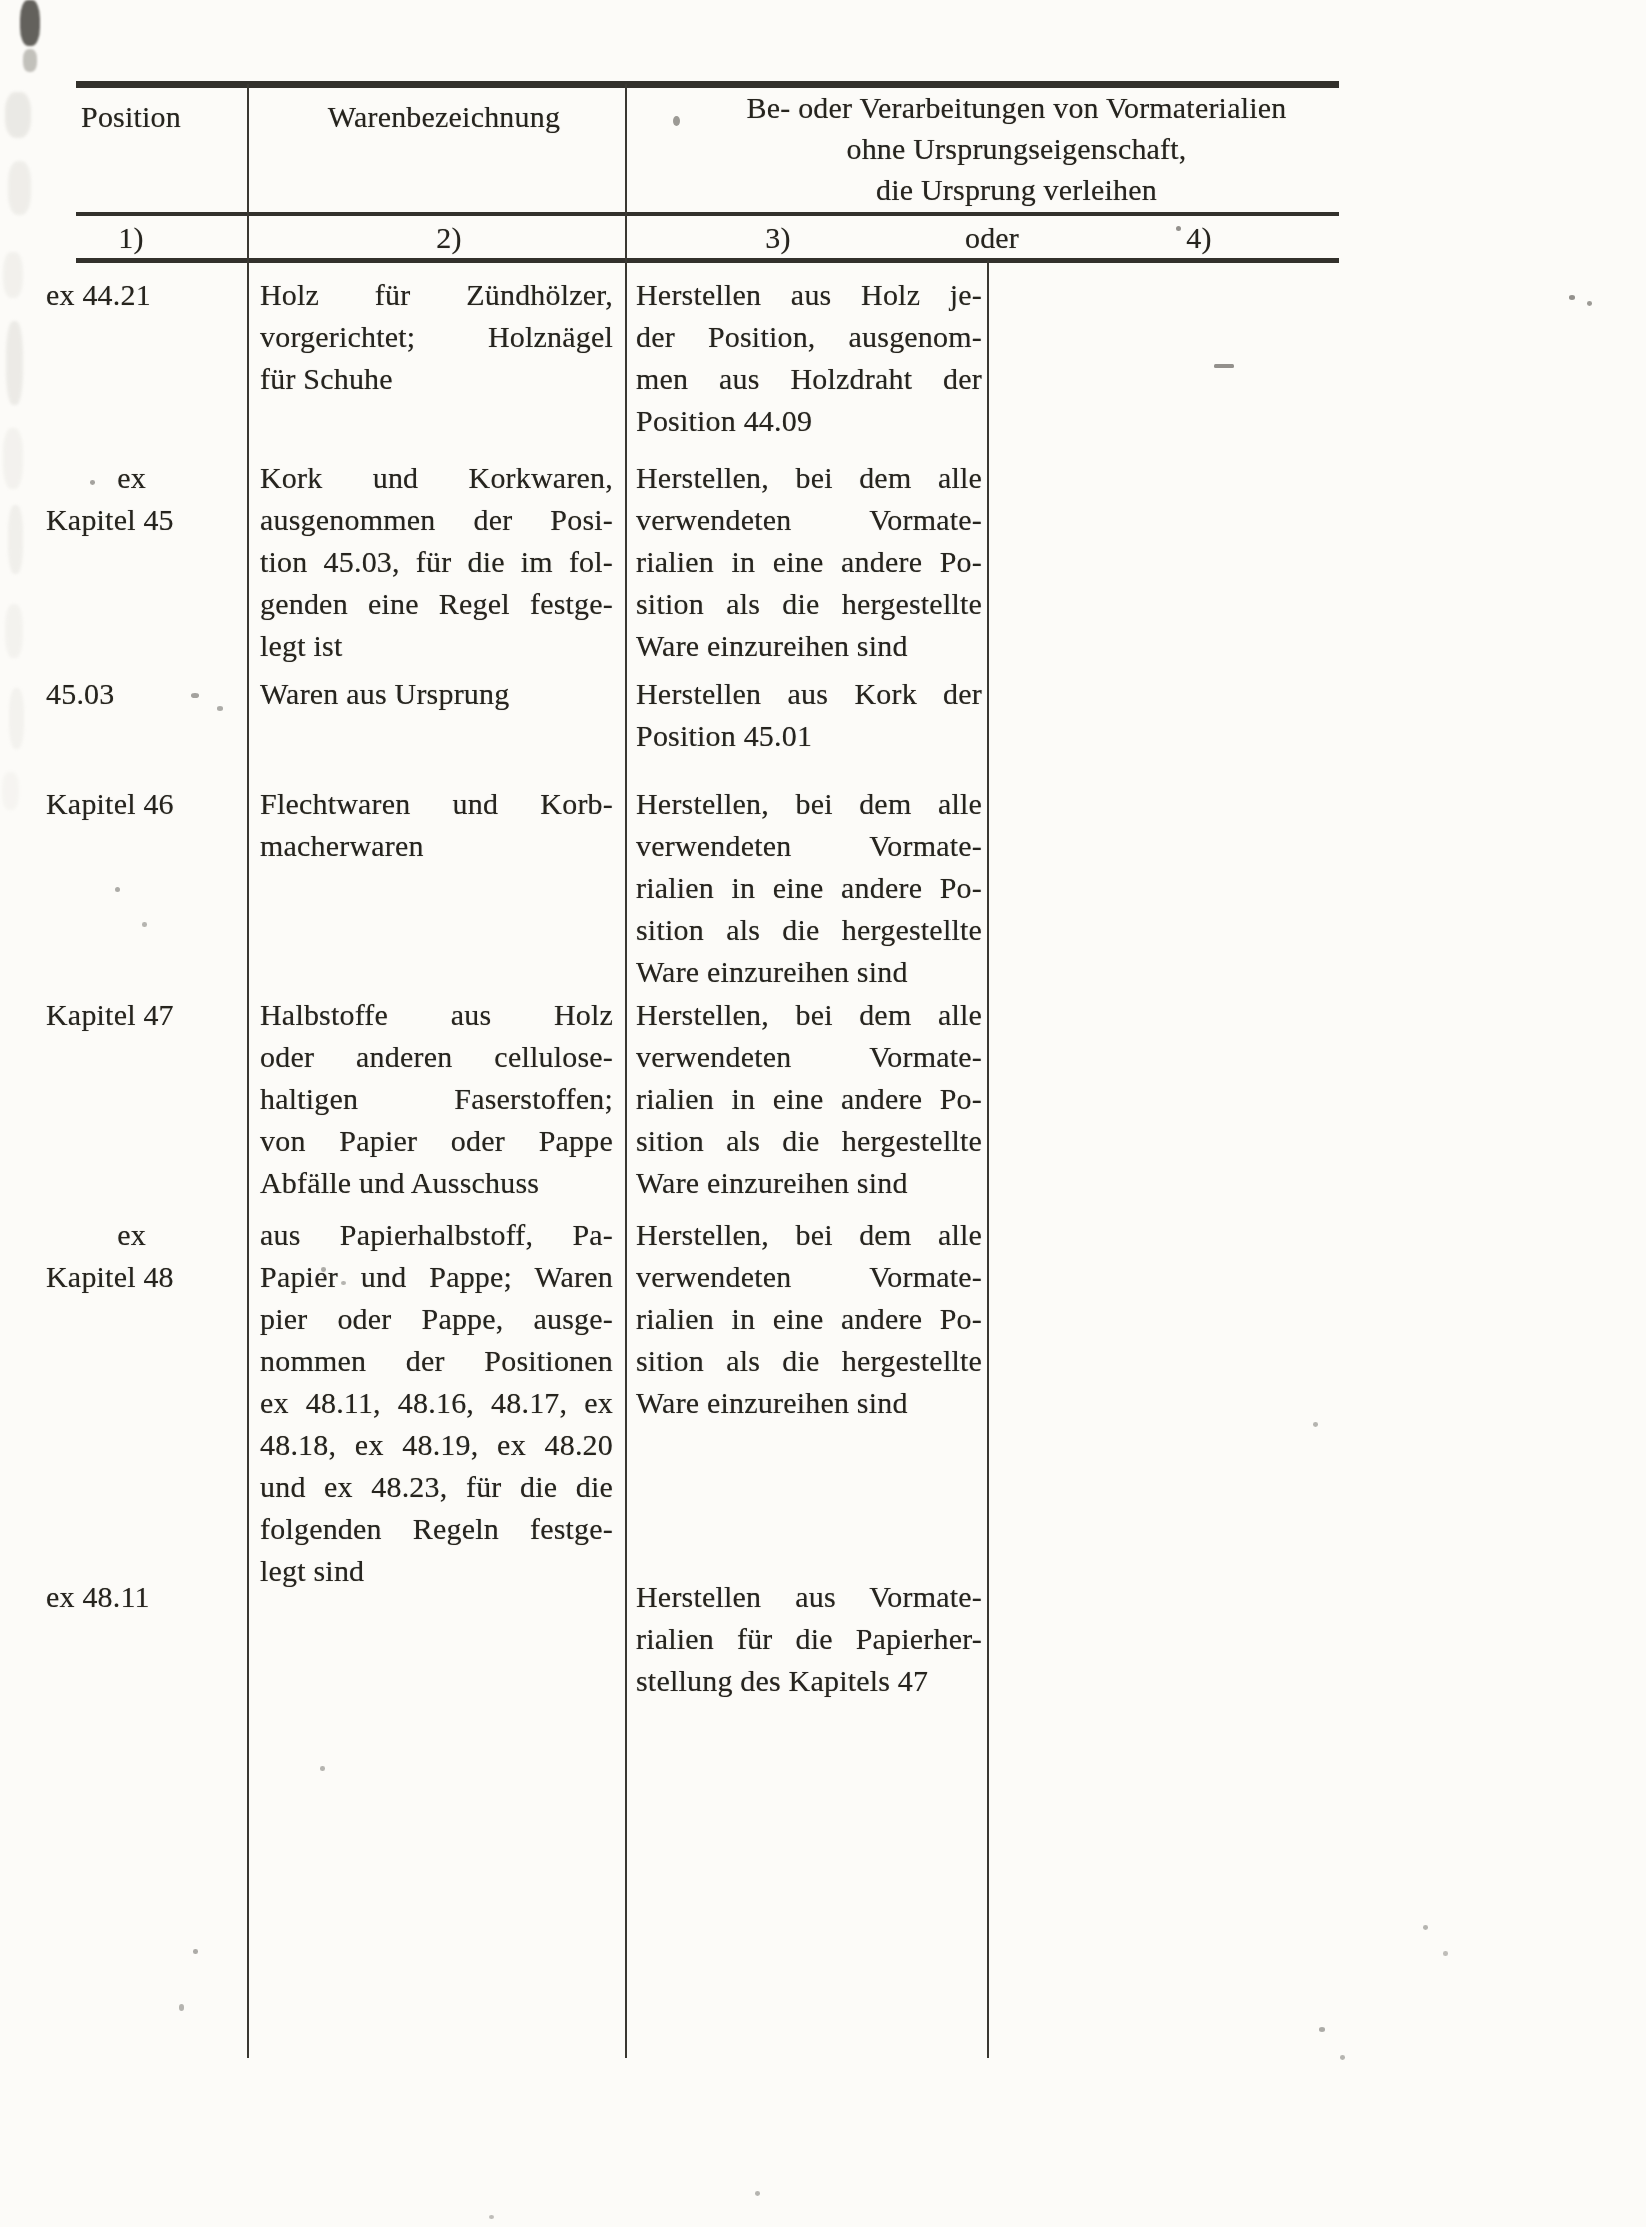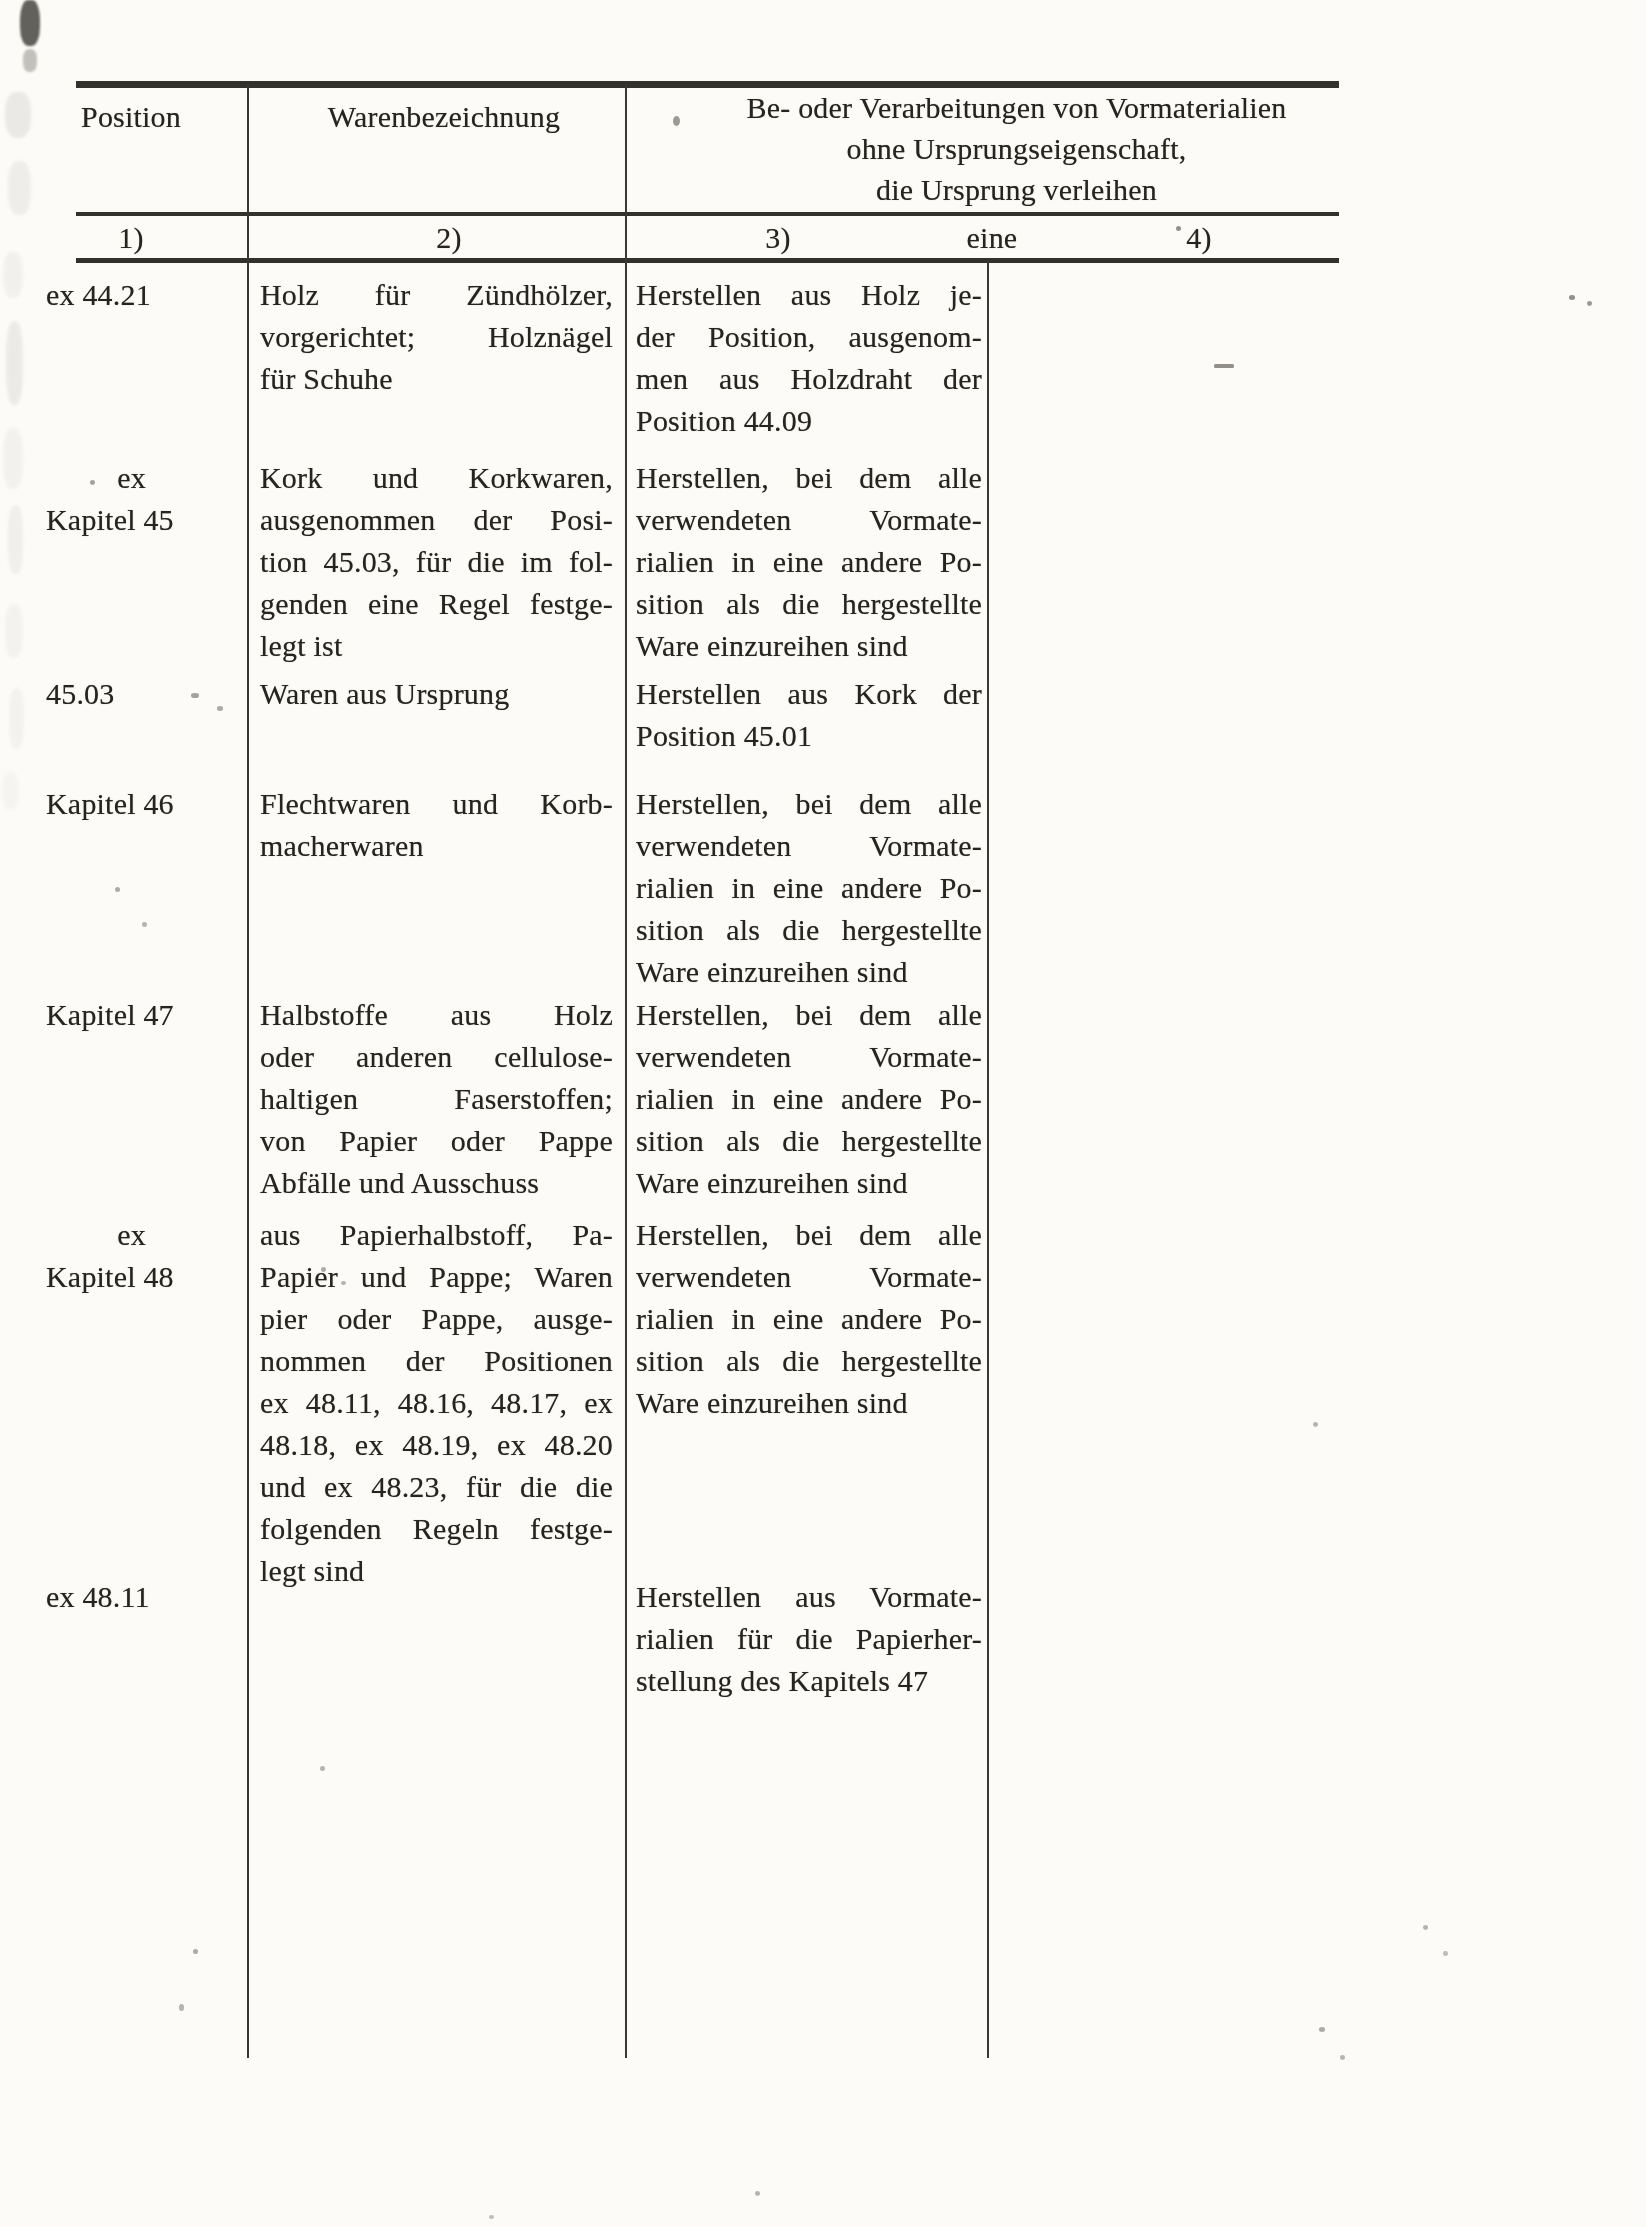--- a/index.html
+++ b/index.html
@@ -103,21 +103,21 @@
     <div class="txt hdr1 hdr-waren">Warenbezeichnung</div>
     <div class="txt hdr-proc">
         <div class="tline">Be- oder Verarbeitungen von Vormaterialien</div>
         <div class="tline">ohne Ursprungseigenschaft,</div>
         <div class="tline">die Ursprung verleihen</div>
       </div>
 
     <div class="txt sub" style="left:131px;">1)</div>
     <div class="txt sub" style="left:449px;">2)</div>
     <div class="txt sub" style="left:778px;">3)</div>
-    <div class="txt sub" style="left:992px;">eine</div>
+    <div class="txt sub" style="left:992px;">oder</div>
     <div class="txt sub" style="left:1199px;">4)</div>
 
     <div class="txt cell c1 r1">
         <div class="tline">ex 44.21</div>
       </div>
     <div class="txt cell c2 r1">
         <div class="tline">Holz für Zündhölzer,</div>
         <div class="tline">vorgerichtet; Holznägel</div>
         <div class="tline">für Schuhe</div>
       </div>

